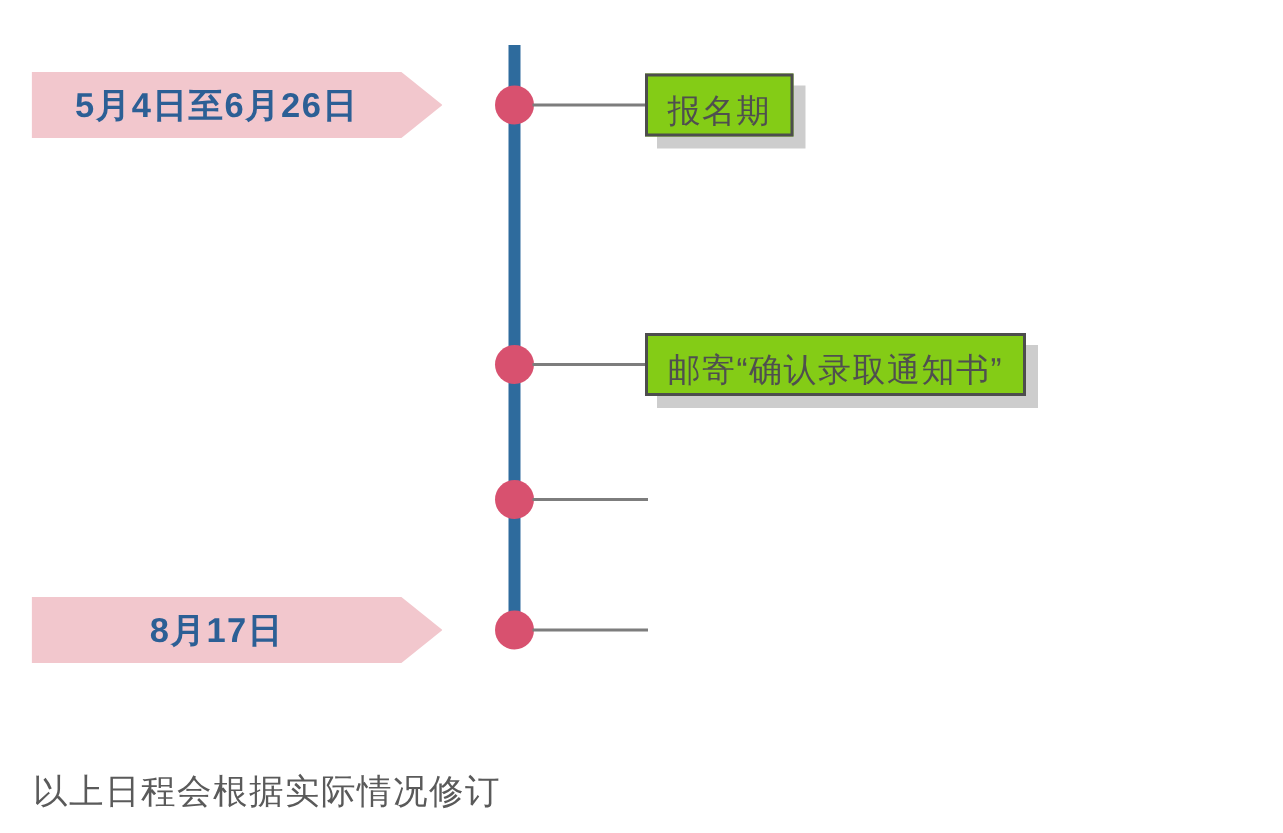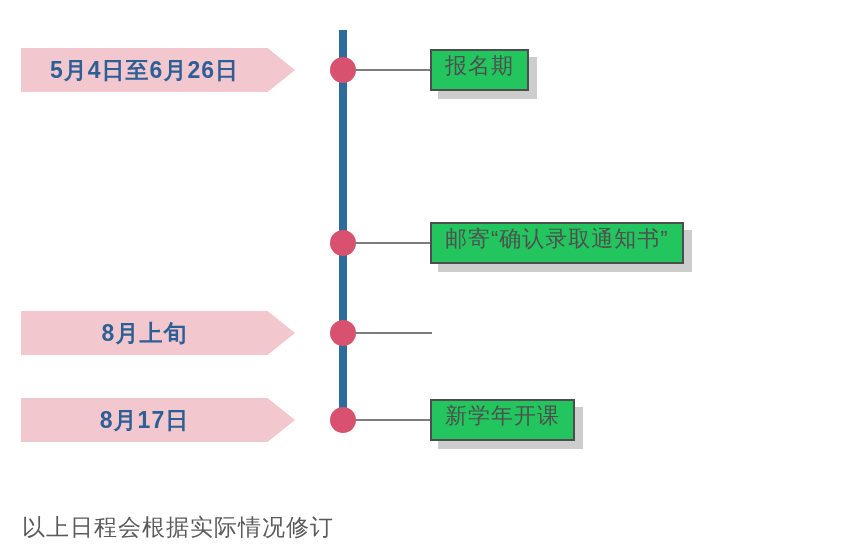--- a/index.html
+++ b/index.html
@@ -83,23 +83,23 @@
   }
 
   
   .box {
     position: absolute;
     left: 430px;
     top: 50%;
     transform: translateY(-50%);
     height: 42px;
     display: inline-flex;
-    align-items: flex-start;
+    align-items: flex-end;
     padding: 0 13px;
-    background: #22c55e;
+    background: #84cc16;
     border: 2px solid var(--box-border, #4d4d4d);
     box-shadow: 8px 8px 0 var(--shadow, #cdcdcd);
     box-sizing: border-box;
     white-space: nowrap;
   }
   .box .event {
     color: var(--box-text, #4f4f4f);
     font-size: 22px;
     font-weight: 400;
     letter-spacing: 1px;
@@ -135,33 +135,27 @@
 
   <div class="row row-3">
     <div class="dot"></div>
     <div class="connector"></div>
     <div class="box">
       <span class="event">邮寄“确认录取通知书”</span>
     </div>
   </div>
 
   <div class="row row-4">
-    <div class="arrow">
-      <span class="date">8月上旬</span>
-    </div>
     <div class="dot"></div>
     <div class="connector"></div>
   </div>
 
   <div class="row row-5">
     <div class="arrow">
       <span class="date">8月17日</span>
     </div>
     <div class="dot"></div>
     <div class="connector"></div>
-    <div class="box">
-      <span class="event">新学年开课</span>
-    </div>
   </div>
 
   <div class="footnote">以上日程会根据实际情况修订</div>
 
 </div>
 
 </body></html>

